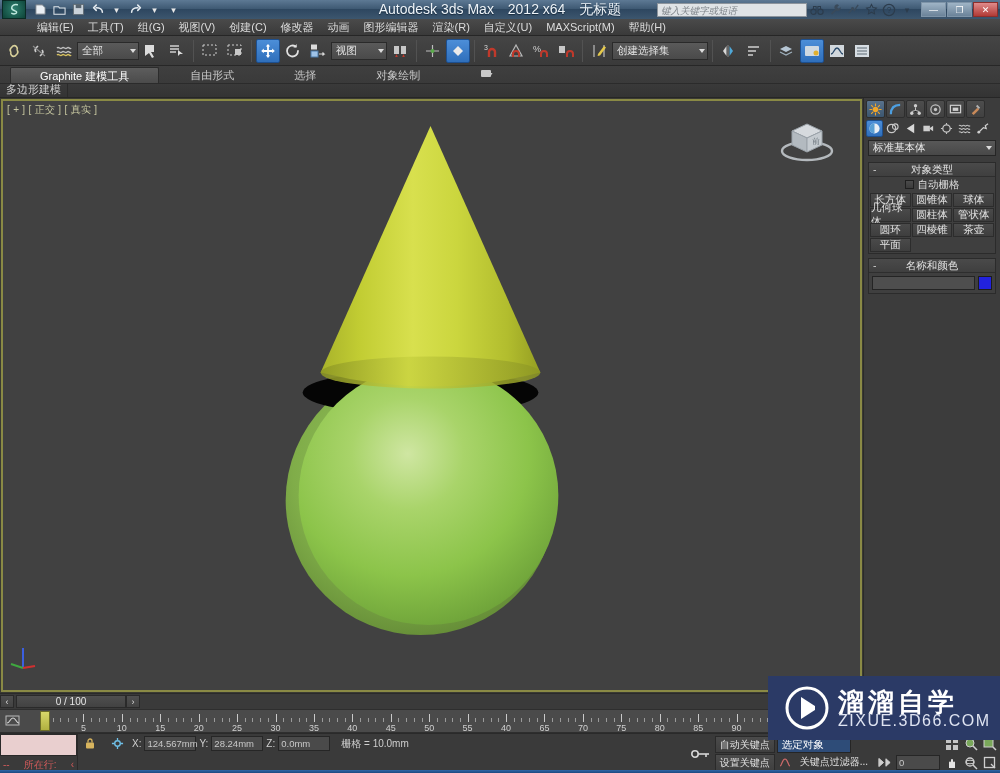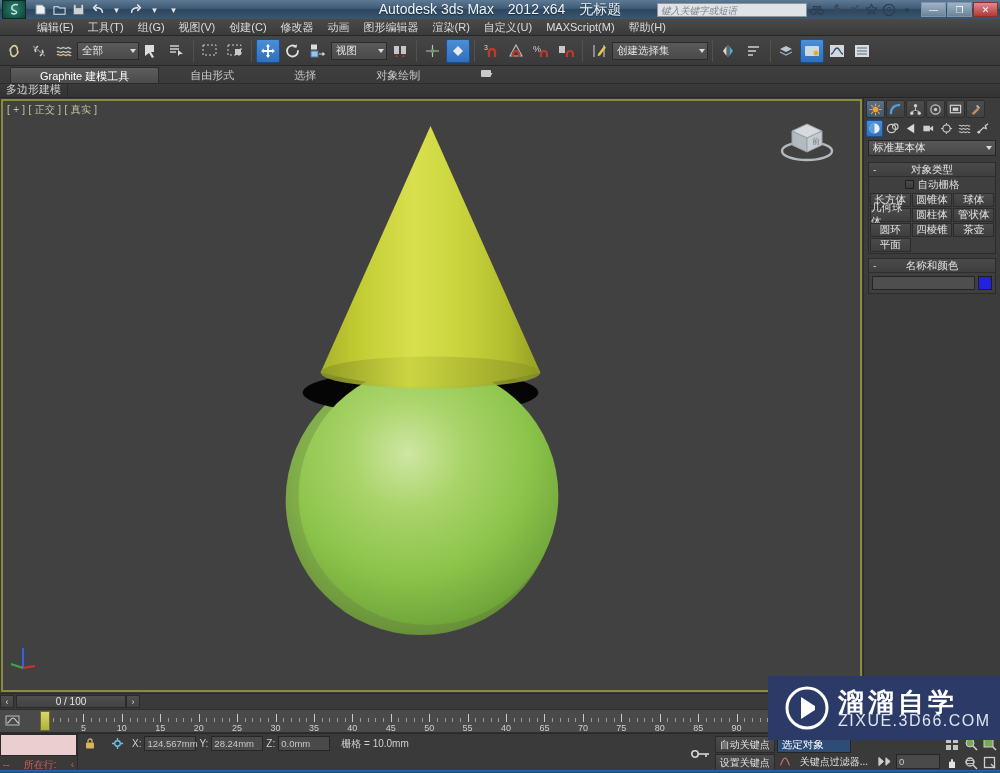--- a/index.html
+++ b/index.html
@@ -836,21 +836,21 @@
           </svg>
         </div>
       <div class="keyctrl">
         <div class="keybtn2">自动关键点</div>
         <div class="keybtn2">设置关键点</div>
       </div>
       <div class="keyctrl">
         <div class="cmbsel" style="width:74px;margin:0;background:#2e4c78;color:#fff">
           <span>选定对象</span>
         </div>
-        <div style="display:flex;align-items:flex-start;gap:3px">
+        <div style="display:flex;align-items:center;gap:3px">
           <div class="tbtn" style="width:16px;height:15px">
             <svg width="12" height="11" viewBox="0 0 12 11">
                 <path d="M1 9c2 0 2-7 5-7s3 7 5 7" stroke="#cf6a6a" stroke-width="1.2" fill="none"></path>
               </svg>
             </div>
           <div class="keybtn2" style="border:none;background:none">关键点过滤器...</div>
           <div class="tbtn" style="width:18px;height:15px">
             <svg width="15" height="11" viewBox="0 0 16 11">
                 <path d="M2 1v9M7 5.5L2.5 1.5v8zM14 5.5L9.5 1.5v8z" fill="#cfcfcf" stroke="#cfcfcf" stroke-width="1"></path>
               </svg>

